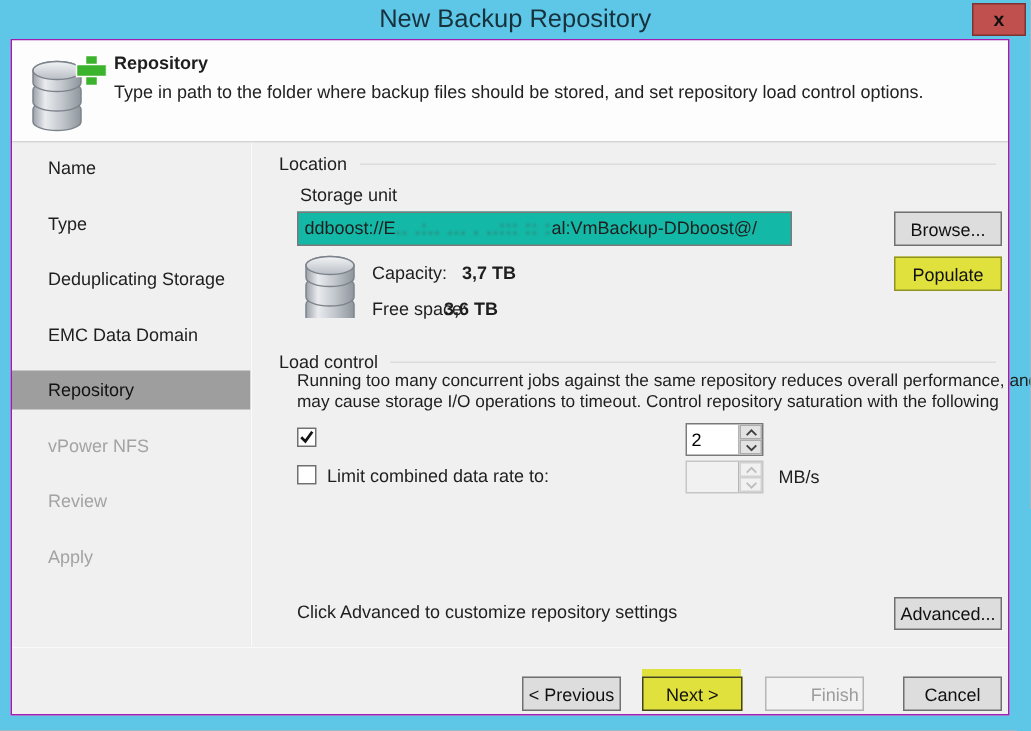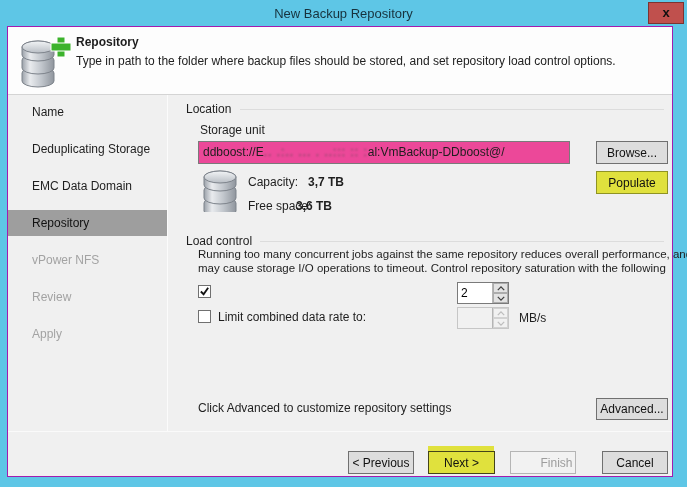--- a/index.html
+++ b/index.html
@@ -1,21 +1,21 @@
 <!DOCTYPE html>
 <html><head>
 <meta charset="utf-8">
 <style>
   html,body{margin:0;padding:0;background:#9aa3ab;}
   *{box-sizing:border-box;font-family:"Liberation Sans","DejaVu Sans",sans-serif;}
   .window{position:relative;width:687px;height:487px;background:#5ec6e6;overflow:hidden;
           font-size:12px;color:#1e1e1e;margin:0 auto;}
   .titlebar{position:absolute;left:0;top:0;width:687px;height:26px;display:flex;
             align-items:center;justify-content:center;}
-  .titlebar .title{font-size:13px;color:#17323d;}
+  .titlebar .title{font-size:17px;color:#17323d;}
   .close{position:absolute;right:3px;top:2px;width:36px;height:22px;background:#c0504d;
          border:1px solid #7c3331;color:#101010;font-weight:bold;font-size:13px;line-height:18px;
          text-align:center;padding:0;cursor:default;}
   .client{position:absolute;left:7px;top:26px;width:666px;height:451px;background:#f0f0f0;
           border:1px solid #a21caf;}
   
   .header{position:absolute;left:0;top:0;width:664px;height:68px;background:#fdfdfd;
           border-bottom:1px solid #d4d4d4;}
   .hicon{position:absolute;left:11px;top:9px;}
   .htitle{position:absolute;left:68px;top:8px;font-weight:bold;}
@@ -26,21 +26,21 @@
   .steps li.current{background:#9e9e9e;color:#121212;}
   .steps li.upcoming{color:#a3a3a3;}
   .vsep{position:absolute;left:159px;top:68px;width:1px;height:336px;background:#c9c9c9;
         border-right:1px solid #fbfbfb;}
   
   .group-label{position:absolute;color:#1e1e1e;}
   .group-line{position:absolute;height:1px;background:#dcdcdc;}
   .lbl{position:absolute;color:#1e1e1e;white-space:nowrap;}
   .val{position:absolute;font-weight:bold;white-space:nowrap;}
   
-  .textbox{position:absolute;left:190px;top:114px;width:372px;height:23px;background:#ec4899;
+  .textbox{position:absolute;left:190px;top:114px;width:330px;height:23px;background:#14b8a6;
            border:1px solid #7a7a7a;padding:3px 4px;white-space:nowrap;overflow:hidden;}
   .textbox .redacted{filter:blur(1px);color:#4a4a4a;letter-spacing:1px;}
   
   .btn{position:absolute;height:23px;background:#dddddd;border:1px solid #707070;
        font-size:12px;text-align:center;padding:0;color:#111;}
   .btn.side{left:588px;width:72px;}
   .btn.hl{background:#e0e13d;border-color:#8f9324;}
   .btn.hl-dark{background:#e0e13d;border-color:#44441a;}
   .btn:disabled,.btn.disabled{background:#f2f2f2;border-color:#b5b5b5;color:#9d9d9d;padding-left:27px;}
   .hl-artifact{position:absolute;left:420px;top:419px;width:66px;height:5px;background:#e0e13d;}
@@ -103,20 +103,21 @@
           <rect x="32" y="7" width="20" height="8" fill="#3cb32c"></rect>
           <rect x="39" y="8" width="6" height="6" fill="#3cb32c" stroke="none"></rect>
         </g>
       </svg>
       <div class="htitle">Repository</div>
       <div class="hdesc">Type in path to the folder where backup files should be stored, and set repository load control options.</div>
     </div>
 
     <ul class="steps">
       <li class="step done">Name</li>
+      <li class="step done">Type</li>
       <li class="step done">Deduplicating Storage</li>
       <li class="step done">EMC Data Domain</li>
       <li class="step current">Repository</li>
       <li class="step upcoming">vPower NFS</li>
       <li class="step upcoming">Review</li>
       <li class="step upcoming">Apply</li>
     </ul>
     <div class="vsep"></div>
 
     <div class="group-label" style="left:178px;top:75px">Location</div>

